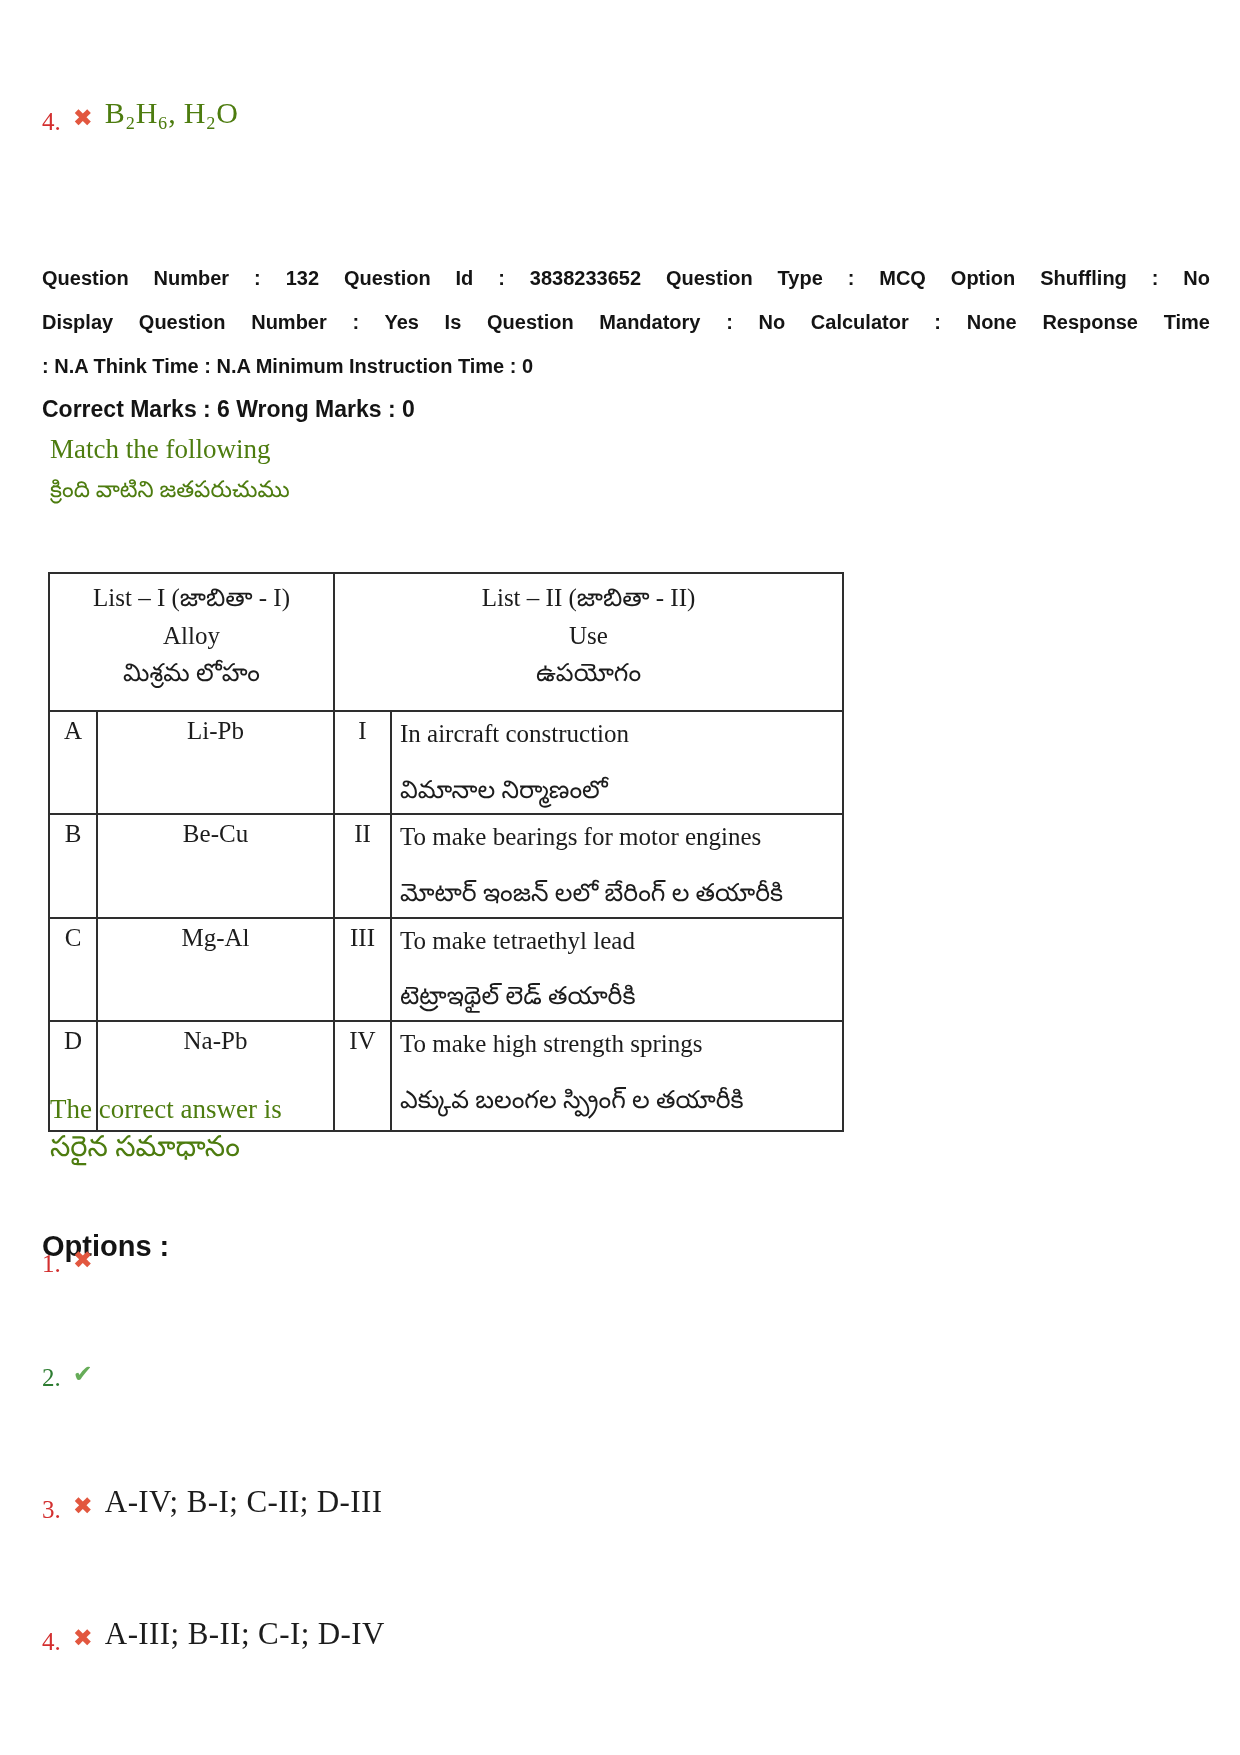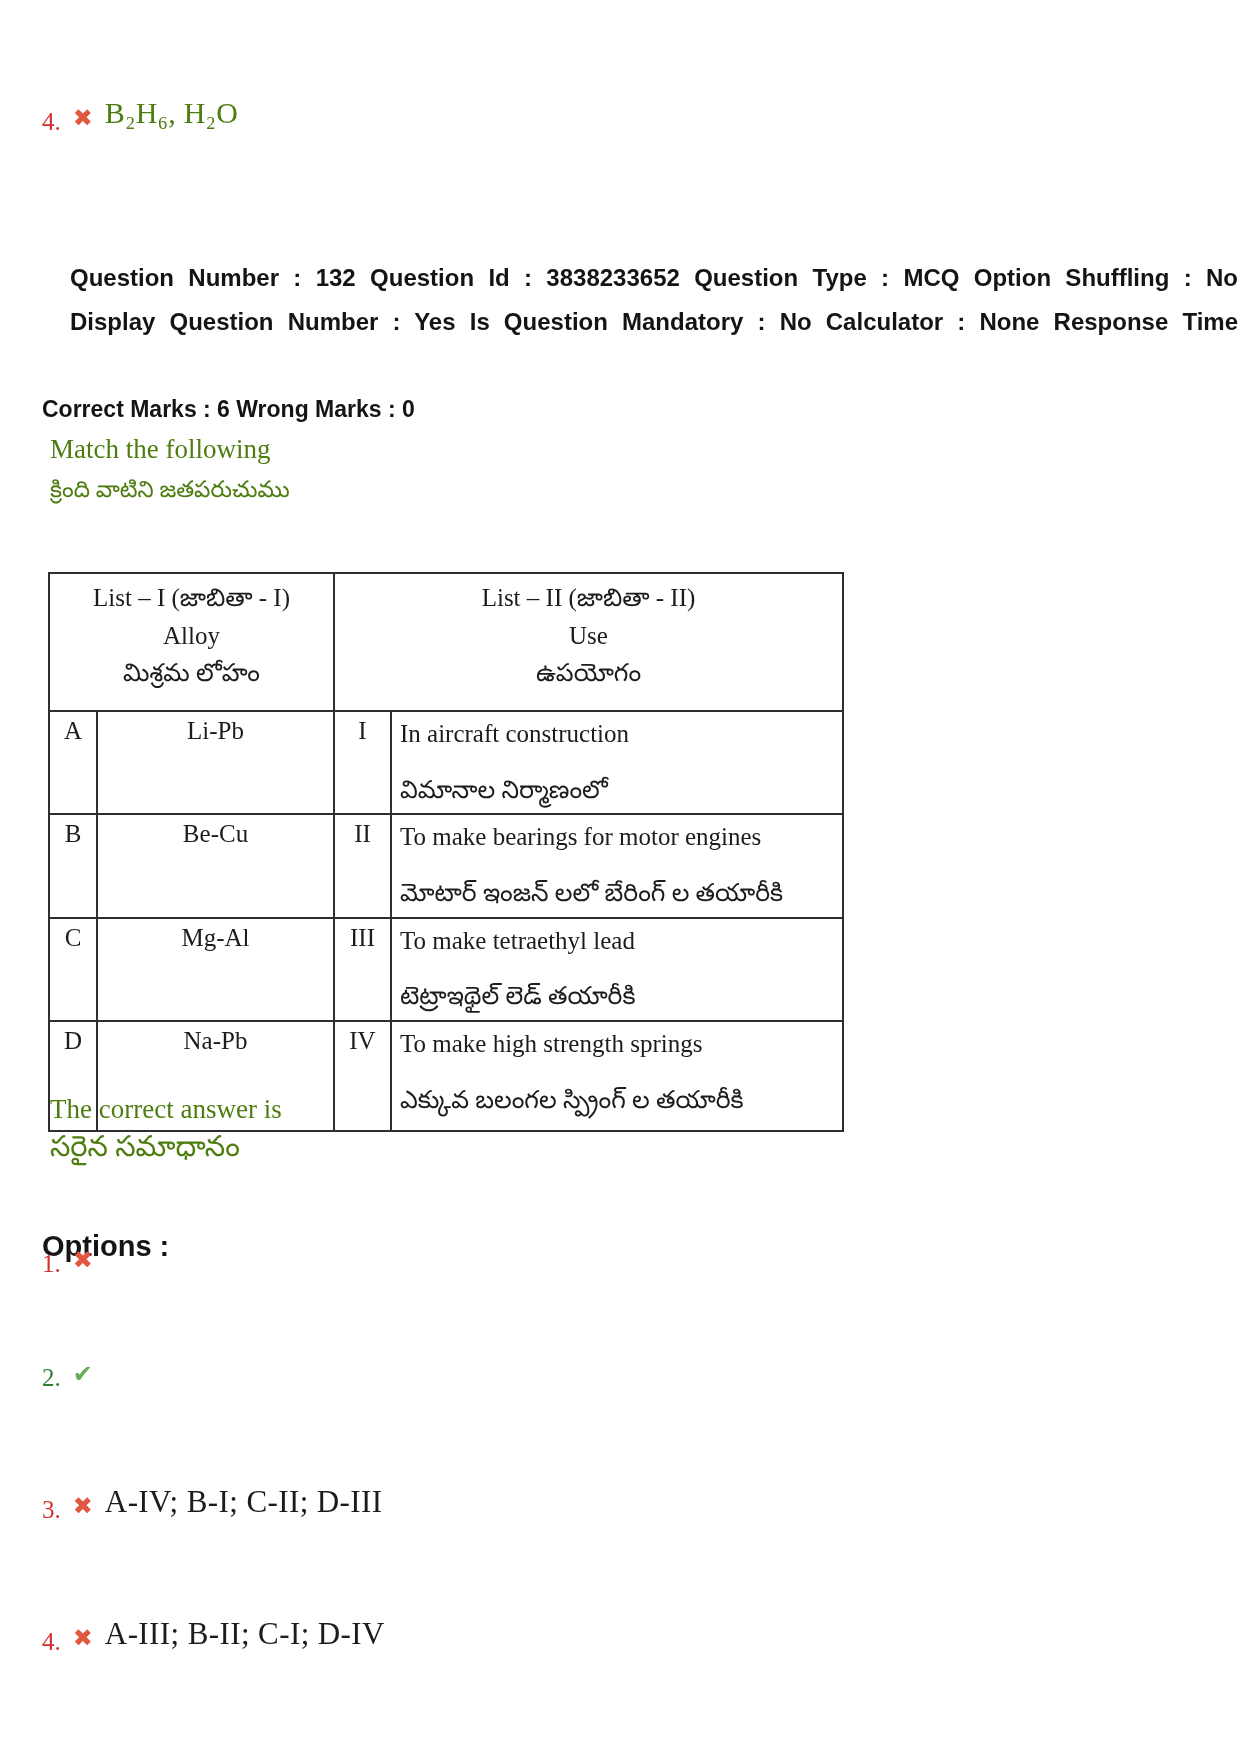--- a/index.html
+++ b/index.html
@@ -4,21 +4,21 @@
 <style>
   html,body{margin:0;padding:0;background:#ffffff;}
   #page{position:relative;width:1240px;height:1755px;background:#ffffff;overflow:hidden;color:#1c1c1c;}
   .abs{position:absolute;}
   .sans{font-family:"Liberation Sans",sans-serif;font-weight:700;color:#141414;}
   .serif{font-family:"Liberation Serif","DejaVu Serif",serif;color:#4d7c0f;}
 
   
   #prev-opt{top:96px;left:42px;}
   
-  #meta{top:256px;left:42px;width:1168px;font-size:24px;line-height:44px;margin-left:28px;}
+  #meta{top:256px;left:42px;width:1168px;font-size:20px;line-height:44px;}
   .jl{text-align:justify;text-align-last:justify;}
   #marks{top:396px;left:42px;font-size:23px;}
   
   #prompt-en{top:434px;left:50px;font-size:27px;}
   #prompt-te{top:477px;left:50px;font-size:23px;}
   
   #table-wrap{top:572px;left:48px;}
   #match-table{border-collapse:collapse;table-layout:fixed;width:794px;
     font-family:"Liberation Serif","DejaVu Serif",serif;font-size:25px;color:#1c1c1c;}
   #match-table th,#match-table td{border:2px solid #2e2e2e;vertical-align:top;
@@ -53,20 +53,21 @@
 
   <div id="prev-opt" class="abs opt-row wrong">
     <span class="opt-num">4.</span>
     <span class="opt-icon">✖</span>
     <span class="opt-text serif">B₂H₆, H₂O</span>
   </div>
 
   <div id="meta" class="abs sans">
     <div class="jl">Question Number : 132 Question Id : 3838233652 Question Type : MCQ Option Shuffling : No</div>
     <div class="jl">Display Question Number : Yes Is Question Mandatory : No Calculator : None Response Time</div>
+    <div>: N.A Think Time : N.A Minimum Instruction Time : 0</div>
   </div>
   <div id="marks" class="abs sans">Correct Marks : 6 Wrong Marks : 0</div>
 
   <div id="prompt-en" class="abs serif">Match the following</div>
   <div id="prompt-te" class="abs serif">క్రింది వాటిని జతపరుచుము</div>
 
   <div id="table-wrap" class="abs">
     <table id="match-table">
       <colgroup>
         <col style="width:48px">

